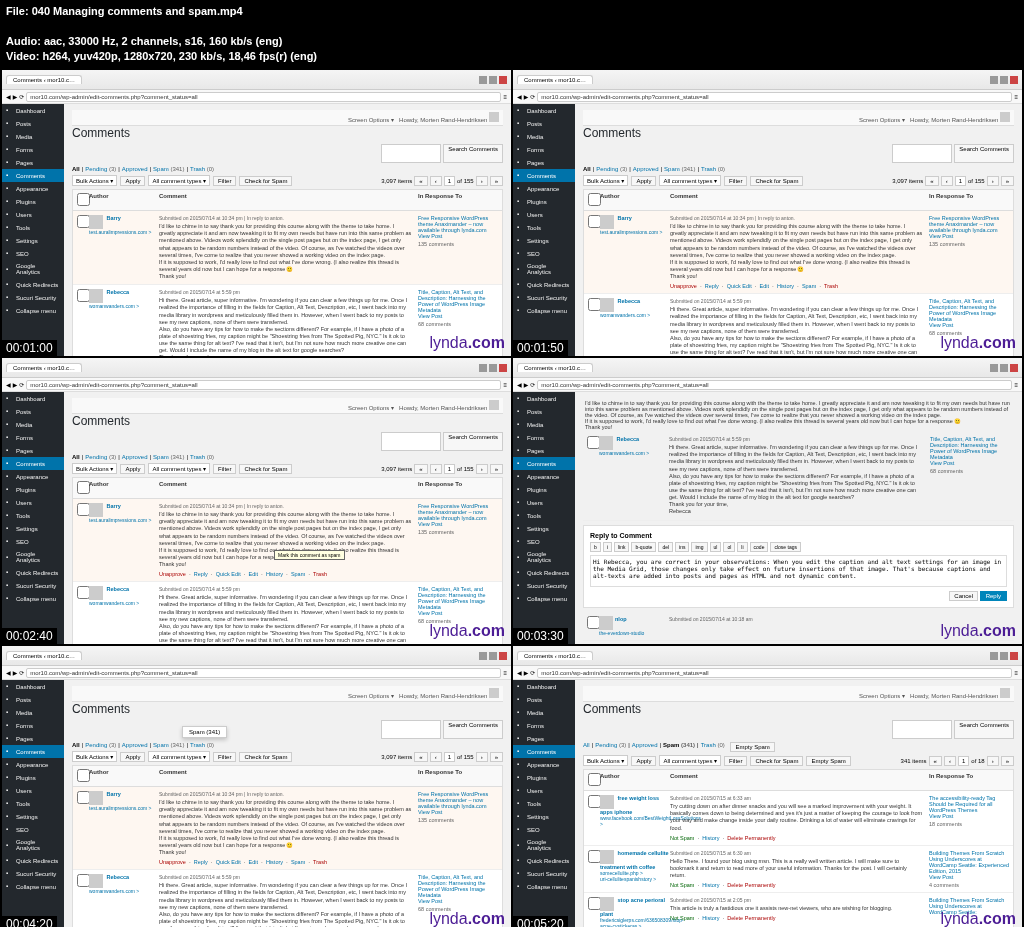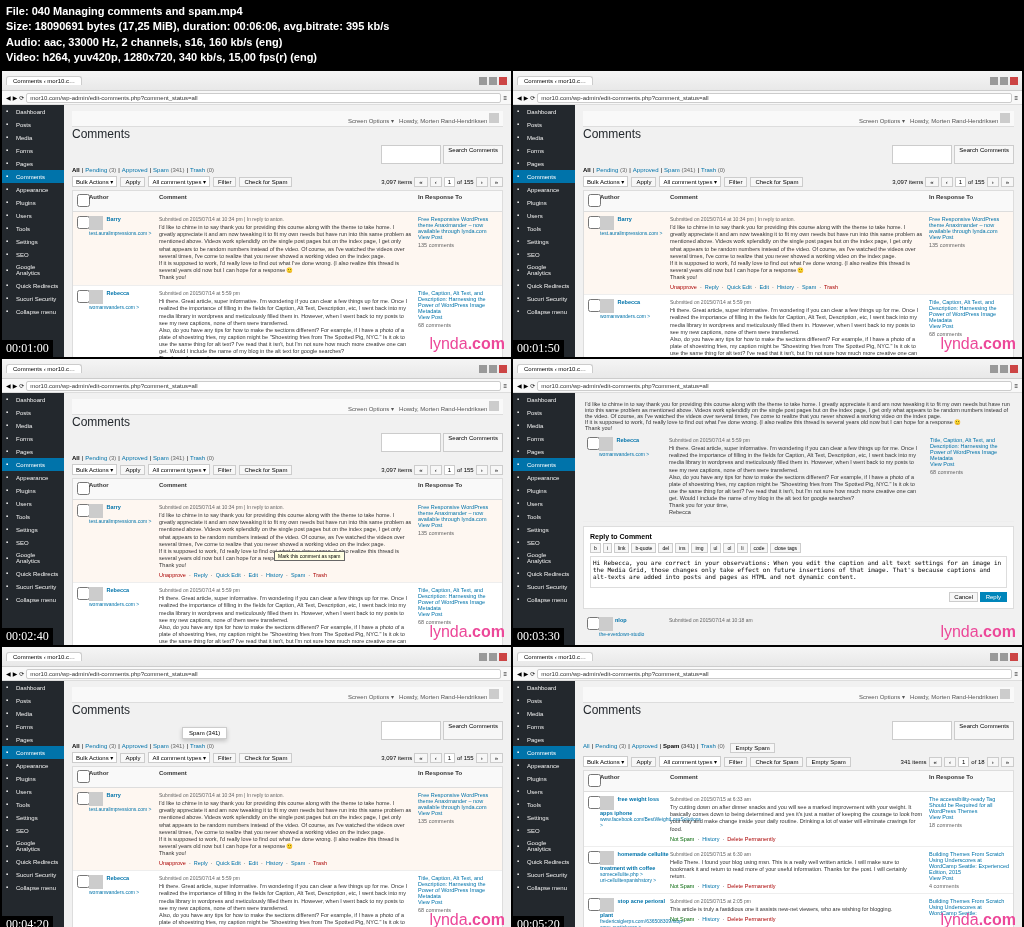--- a/index.html
+++ b/index.html
@@ -1,22 +1,22 @@
 <!DOCTYPE html>
 <html><head>
 <meta charset="utf-8">
 <style>
 *{margin:0;padding:0;box-sizing:border-box;font-family:Arial,sans-serif}
 body{background:#000;width:1024px;height:927px;overflow:hidden}
 .meta{color:#fff;font-size:11px;padding:4px 6px;line-height:1.3;font-family:monospace}
 .meta b{font-weight:bold}
 .grid{display:grid;grid-template-columns:1fr 1fr;grid-template-rows:repeat(3,1fr);gap:2px;padding:2px;height:866px}
 .frame{background:#fff;position:relative;overflow:hidden;font-size:6px}
-.ts{position:absolute;bottom:0;left:0;background:#000;color:#fff;font-size:12px;padding:1px 4px;font-family:Liberation Serif, serif;z-index:10}
-.logo{position:absolute;bottom:4px;right:6px;font-size:16px;color:#ec4899;z-index:10}
+.ts{position:absolute;bottom:0;left:0;background:#000;color:#fff;font-size:12px;padding:1px 4px;font-family:Liberation Sans, sans-serif;z-index:10}
+.logo{position:absolute;bottom:4px;right:6px;font-size:16px;color:#4c1d95;z-index:10}
 .logo b{font-weight:bold}
 .chrome{height:20px;background:linear-gradient(#f5f5f5,#e8e8e8);border-bottom:1px solid #ccc;display:flex;align-items:center;padding:0 4px;gap:2px}
 .chrome .tab{background:#fff;border:1px solid #ccc;border-bottom:none;padding:1px 6px;font-size:6px;border-radius:3px 3px 0 0}
 .chrome .dots{margin-left:auto;display:flex;gap:2px}
 .chrome .dot{width:8px;height:8px}
 .adr{height:14px;background:#f8f8f8;border-bottom:1px solid #ddd;display:flex;align-items:center;padding:0 4px;gap:2px}
 .adr .url{flex:1;background:#fff;border:1px solid #ccc;padding:1px 3px;font-size:6px;color:#333;border-radius:2px}
 .content{display:flex;height:calc(100% - 34px)}
 .sb{width:62px;background:#23282d;color:#eee;font-size:6px}
 .sb .sbi{padding:3px 4px;display:flex;align-items:center;gap:3px;cursor:pointer}
@@ -64,23 +64,23 @@
 .reply-box .rb .bp{background:#0085ba;color:#fff;border:none;padding:2px 6px;font-size:6px}
 .drop{position:absolute;background:#fff;border:1px solid #ccc;box-shadow:0 2px 4px rgba(0,0,0,0.2);font-size:6px;z-index:5}
 .drop .di{padding:2px 6px}
 .tooltip{position:absolute;background:#ffffe1;border:1px solid #666;padding:1px 3px;font-size:5px;z-index:6}
 </style>
 </head>
 <body>
 
 <div class="meta">
   <span><b>File: 040 Managing comments and spam.mp4</b></span><br>
-  <span><b>Size: 18090691 bytes (17,25 MiB), duration: 00:06:06, avg.bitrate: 395 kb/s</b></span><br>
+  <br>
   <span><b>Audio: aac, 33000 Hz, 2 channels, s16, 160 kb/s (eng)</b></span><br>
-  <span><b>Video: h264, yuv420p, 1280x720, 340 kb/s, 15,00 fps(r) (eng)</b></span>
+  <span><b>Video: h264, yuv420p, 1280x720, 230 kb/s, 18,46 fps(r) (eng)</b></span>
 </div>
 
 <div class="grid" id="grid">
     <div class="frame">
       <div class="chrome">
     <span class="tab">Comments ‹ mor10.c…</span>
     <span class="dots">
           <span class="dot" style="background:#999"></span>
           <span class="dot" style="background:#999"></span>
           <span class="dot" style="background:#c44"></span>

